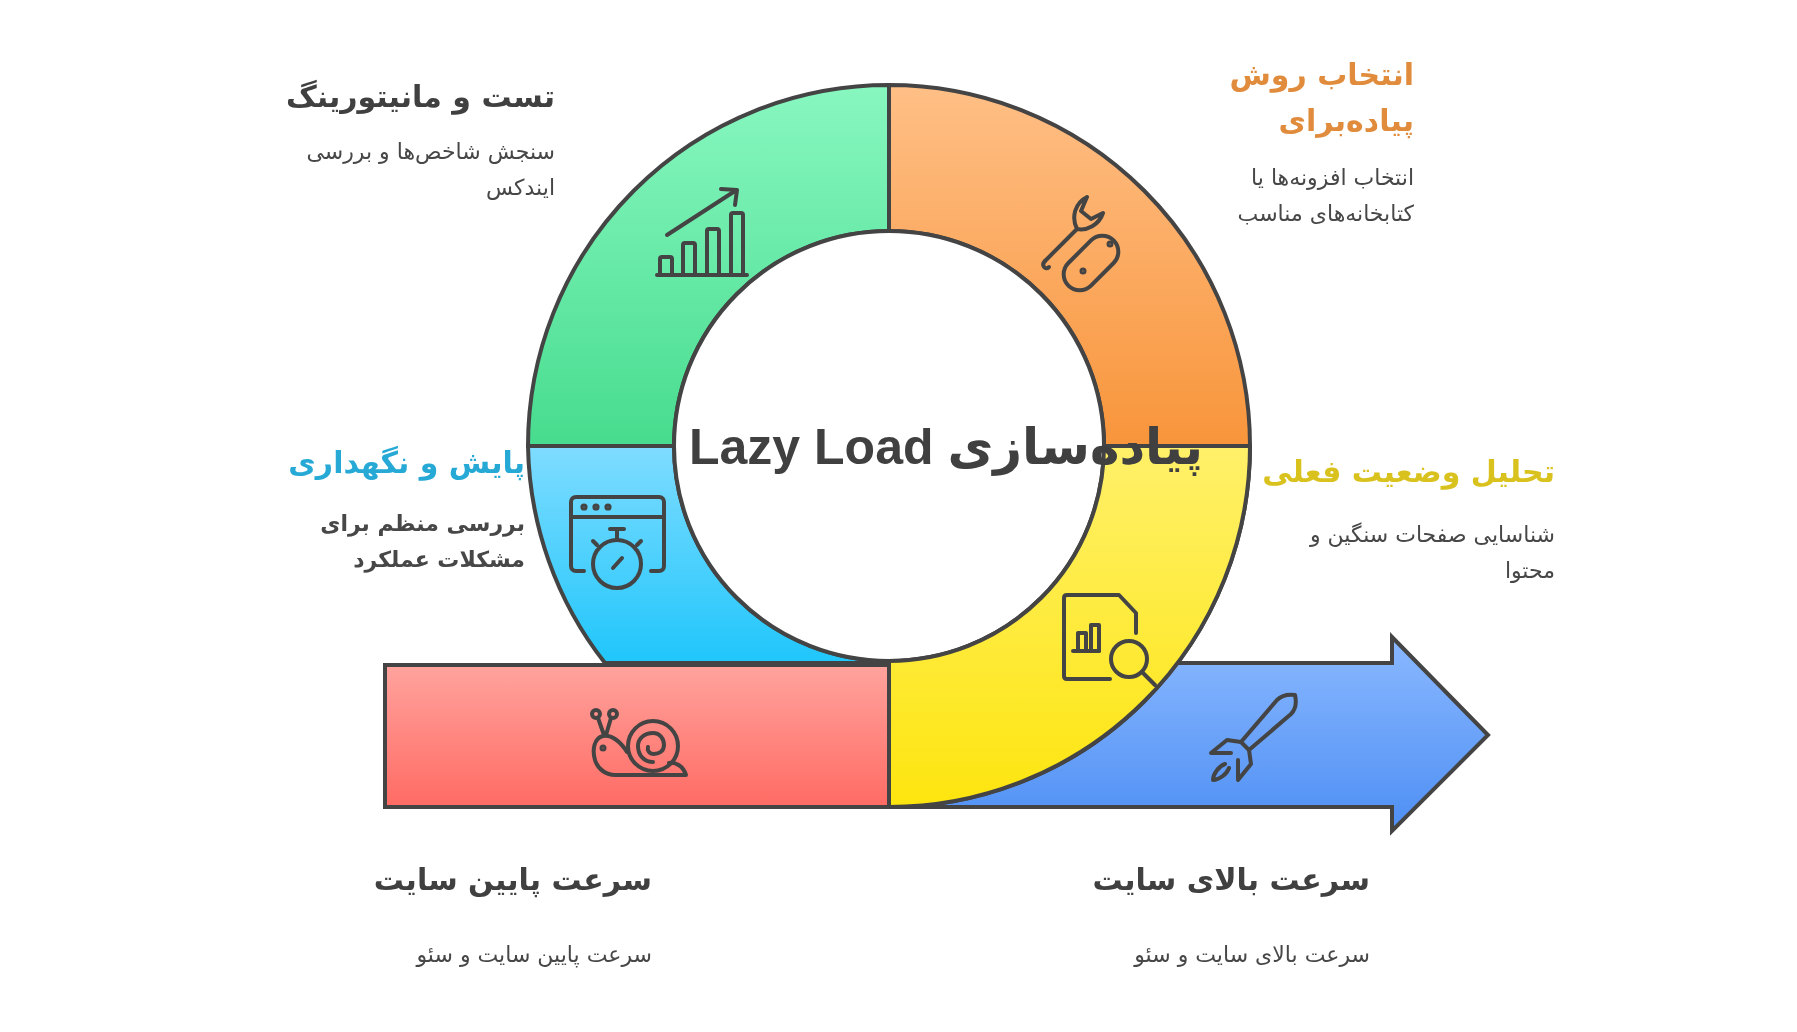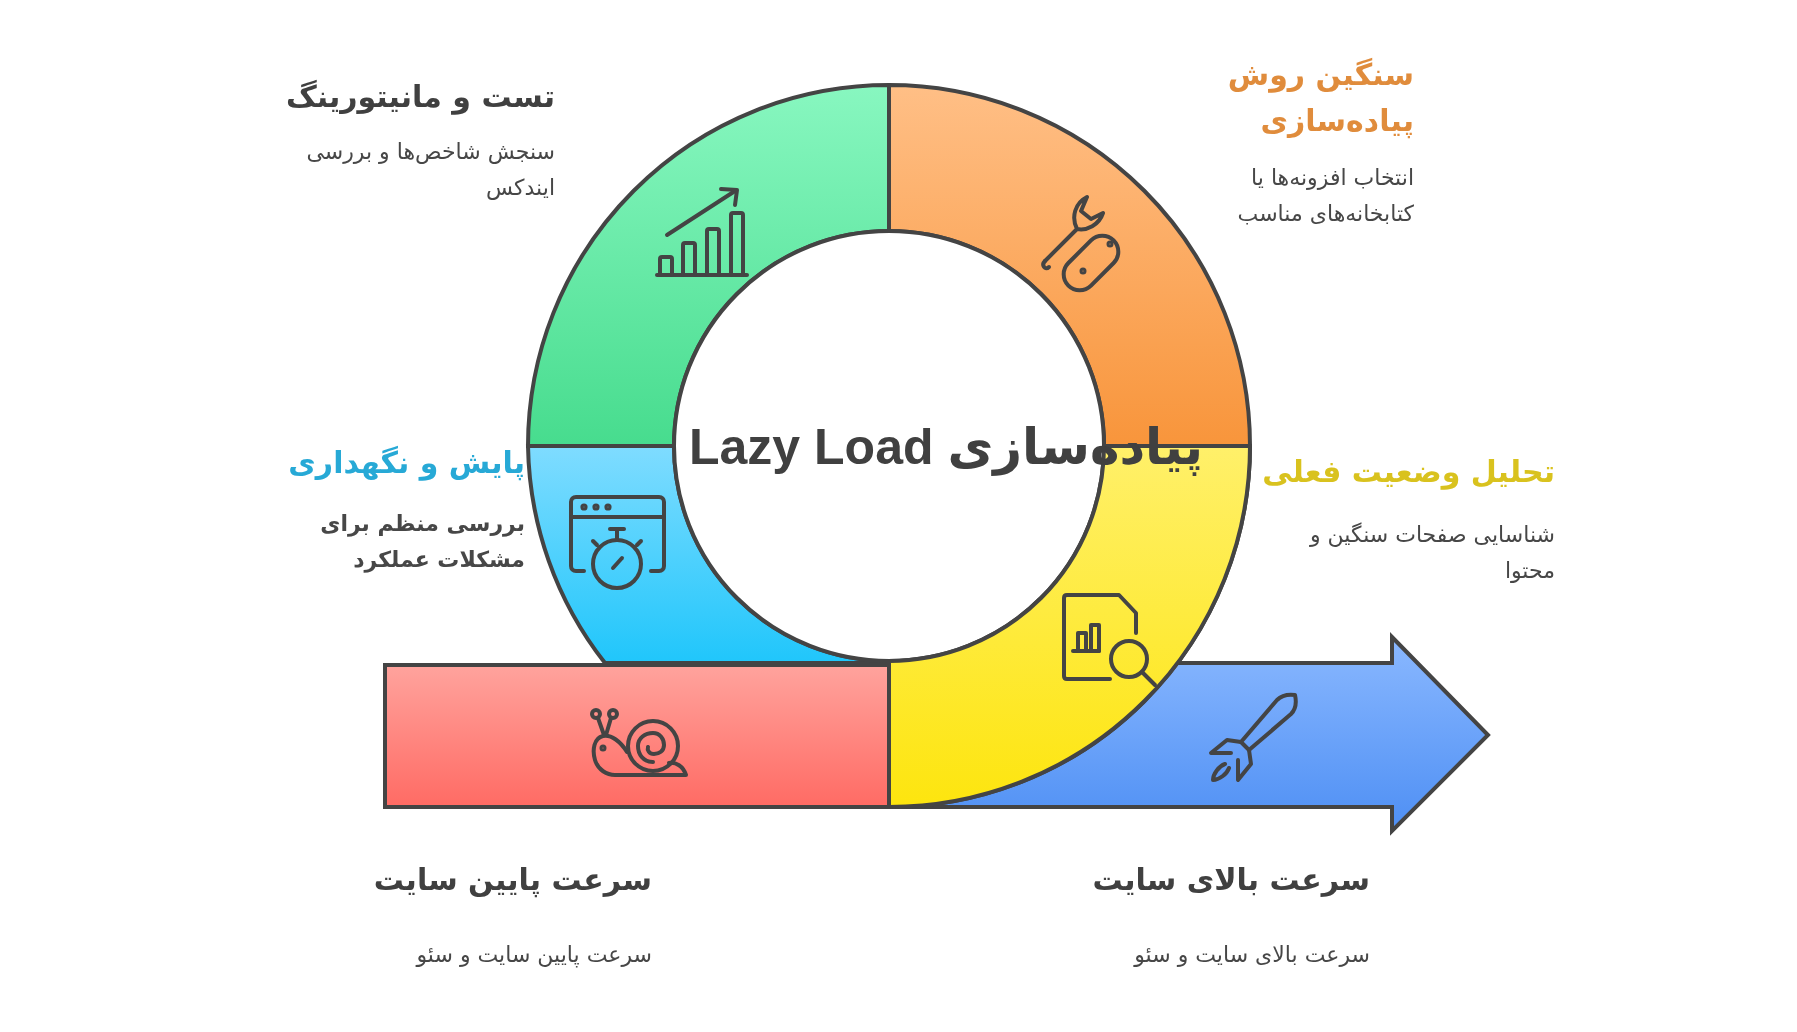--- a/index.html
+++ b/index.html
@@ -127,21 +127,21 @@
   <div class="center-text">Lazy Load پیاده‌سازی</div>
 
   
   <div class="label" style="right:1242px; top:74px; width:300px;">
     <div class="title" style="color:#404040;">تست و مانیتورینگ</div>
     <div class="desc" style="margin-top:14px;">سنجش شاخص‌ها و بررسی ایندکس</div>
   </div>
 
   
   <div class="label" style="right:383px; top:52px; width:190px;">
-    <div class="title" style="color:#e08c3c; white-space:normal;">سنگین روش پیاده‌سازی</div>
+    <div class="title" style="color:#e08c3c; white-space:normal;">انتخاب روش پیاده‌برای</div>
     <div class="desc" style="margin-top:16px;">انتخاب افزونه‌ها یا کتابخانه‌های مناسب</div>
   </div>
 
   
   <div class="label" style="right:1272px; top:440px; width:300px;">
     <div class="title" style="color:#27a9d6;">پایش و نگهداری</div>
     <div class="desc" style="margin-top:20px;font-weight:bold;">بررسی منظم برای مشکلات عملکرد</div>
   </div>
 
   

